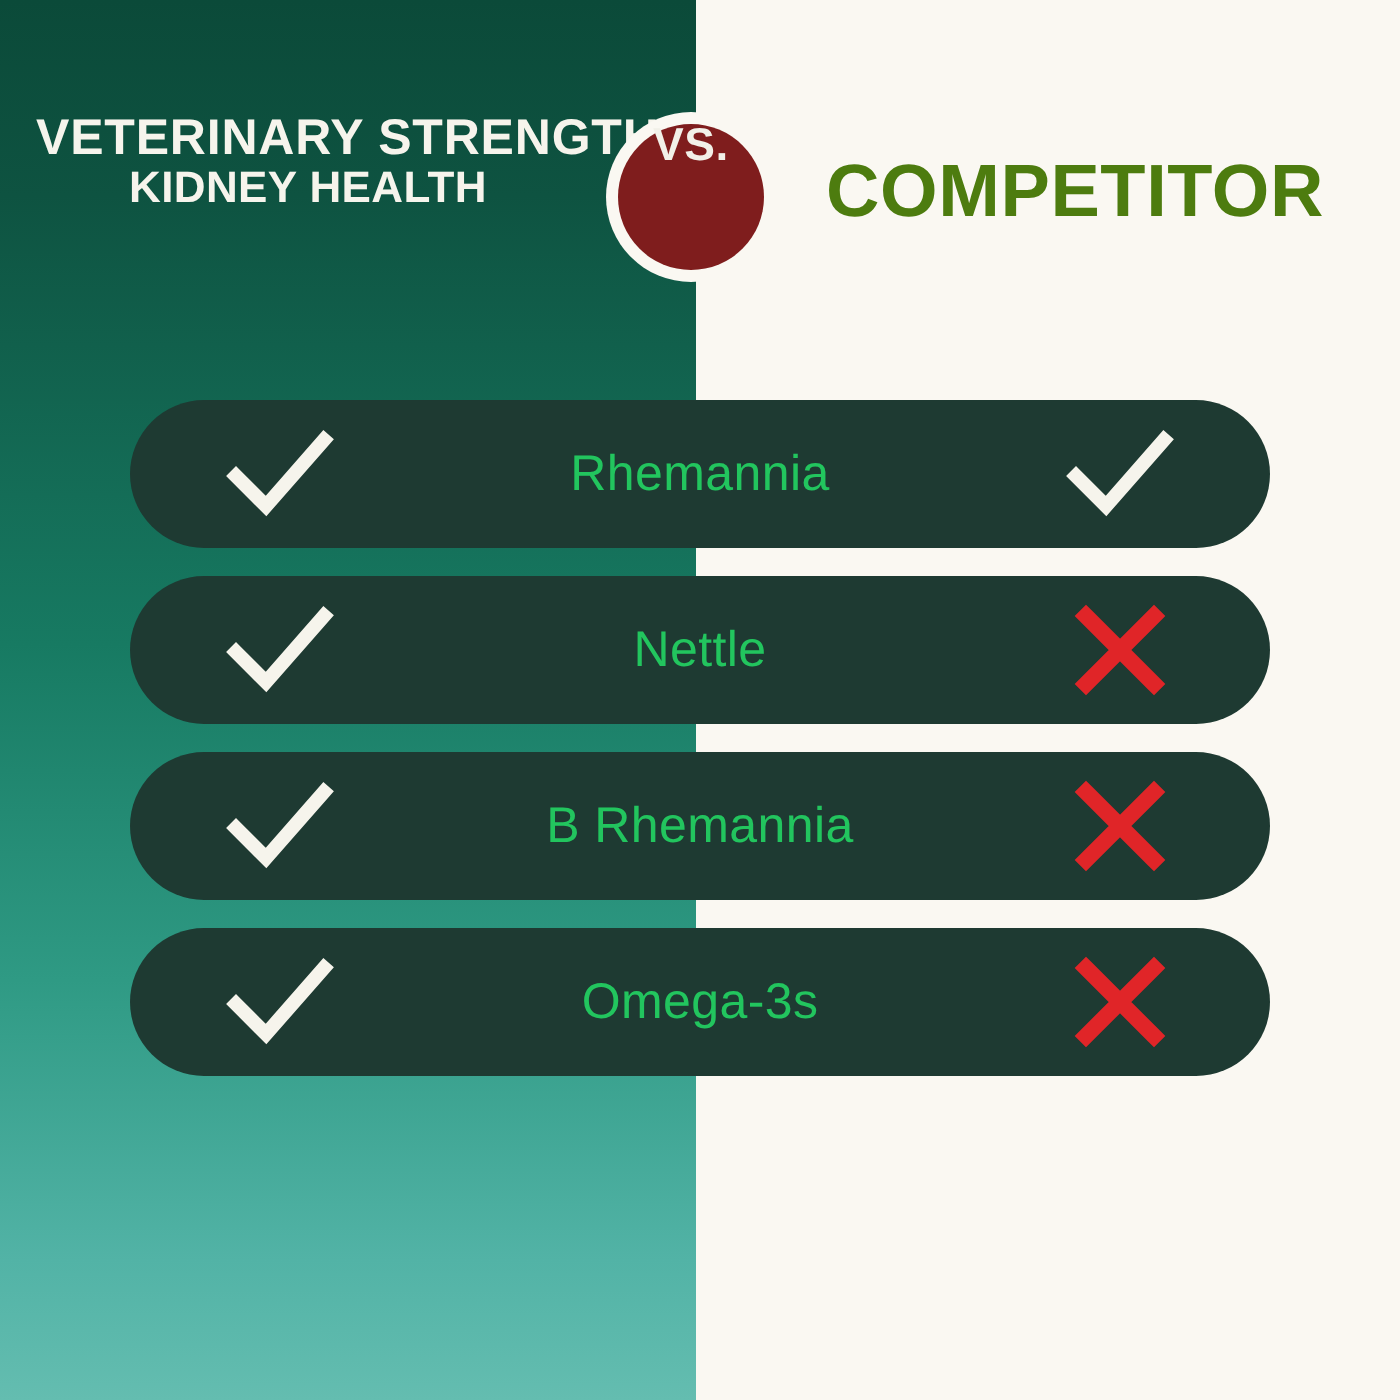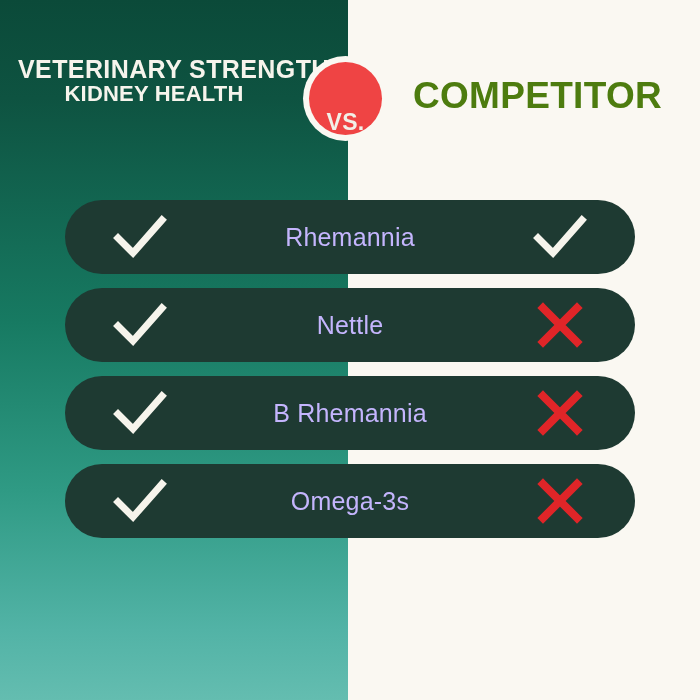--- a/index.html
+++ b/index.html
@@ -101,23 +101,23 @@
     background: #faf8f2;
   }
 
   .vs-circle {
     position: absolute;
     left: 309px;
     top: 62px;
     width: 73px;
     height: 73px;
     border-radius: 50%;
-    background: #ef4444;
+    background: #7f1d1d;
     display: flex;
-    align-items: flex-end;
+    align-items: flex-start;
     justify-content: center;
   }
 
   .vs-text {
     color: #f2f0e8;
     font-size: 23px;
     font-weight: 600;
     letter-spacing: 0.3px;
     line-height: 1;
     transform: translateY(-1px);
@@ -148,21 +148,21 @@
     width: 150px;
     display: flex;
     align-items: center;
     justify-content: center;
     flex: 0 0 150px;
   }
 
   .cell-label {
     flex: 1 1 auto;
     text-align: center;
-    color: #c4b5fd;
+    color: #22c55e;
     font-size: 25px;
     font-weight: 400;
     letter-spacing: 0.2px;
     white-space: nowrap;
   }
 
   .mark-svg { display: block; }
 </style>
 </head>
 <body>

